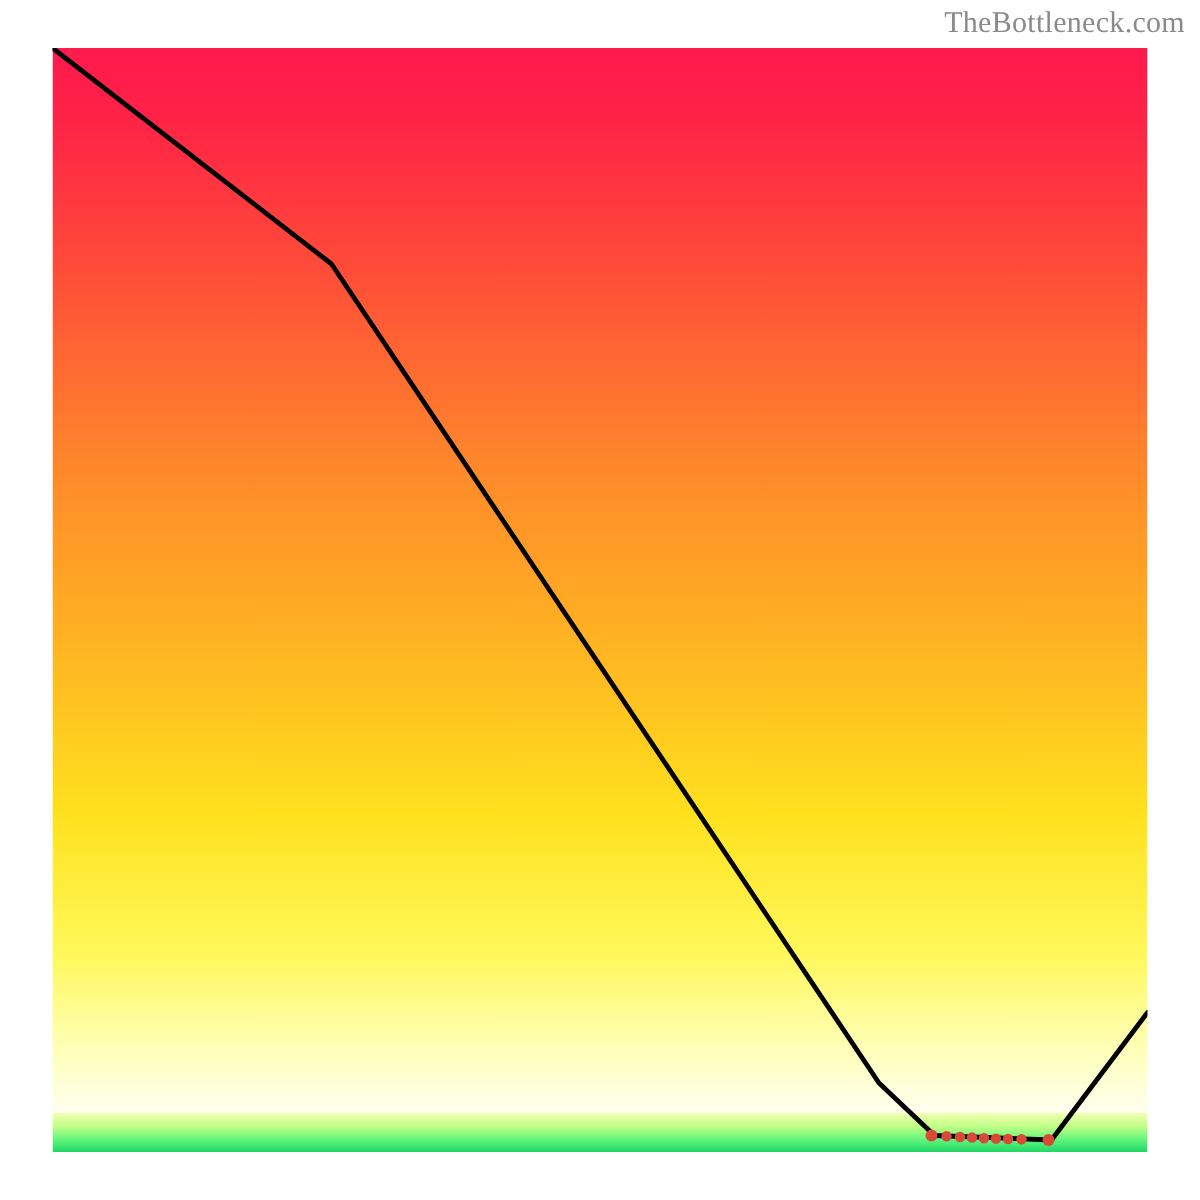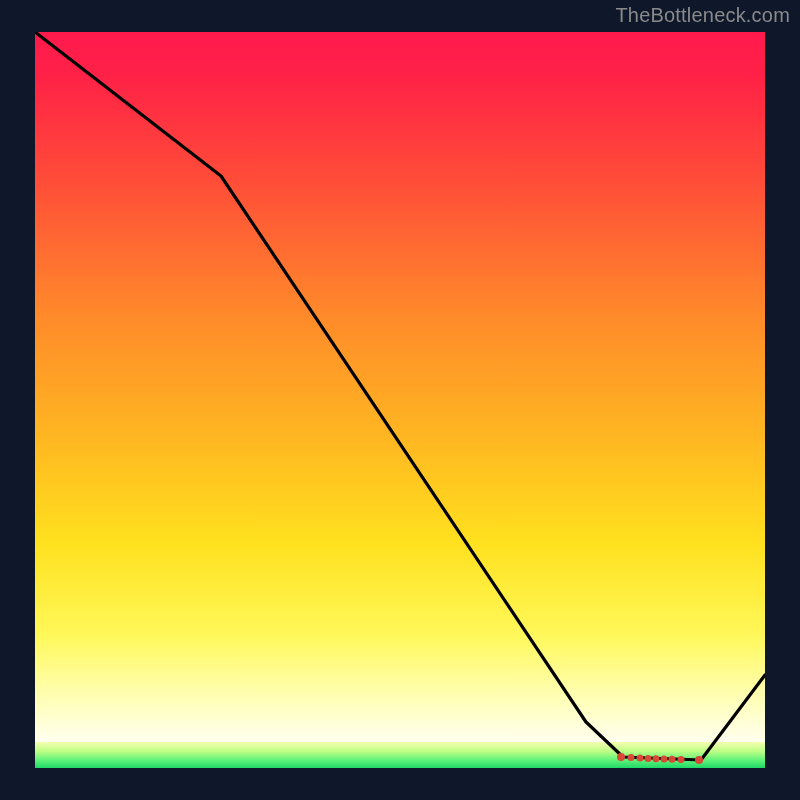--- a/index.html
+++ b/index.html
@@ -7,21 +7,22 @@
     padding: 0;
     width: 800px;
     height: 800px;
     background: #000;
     font-family: Arial, Helvetica, sans-serif;
   }
   .wrap {
     position: relative;
     width: 800px;
     height: 800px;
-    background: #0f172a;
+    background: #ffffff;
+    font-family: Liberation Serif, serif;
   }
   .attribution {
     position: absolute;
     top: 4px;
     right: 10px;
     color: #8a8a8a;
     font-size: 20px;
     letter-spacing: 0.2px;
     font-weight: 400;
   }

